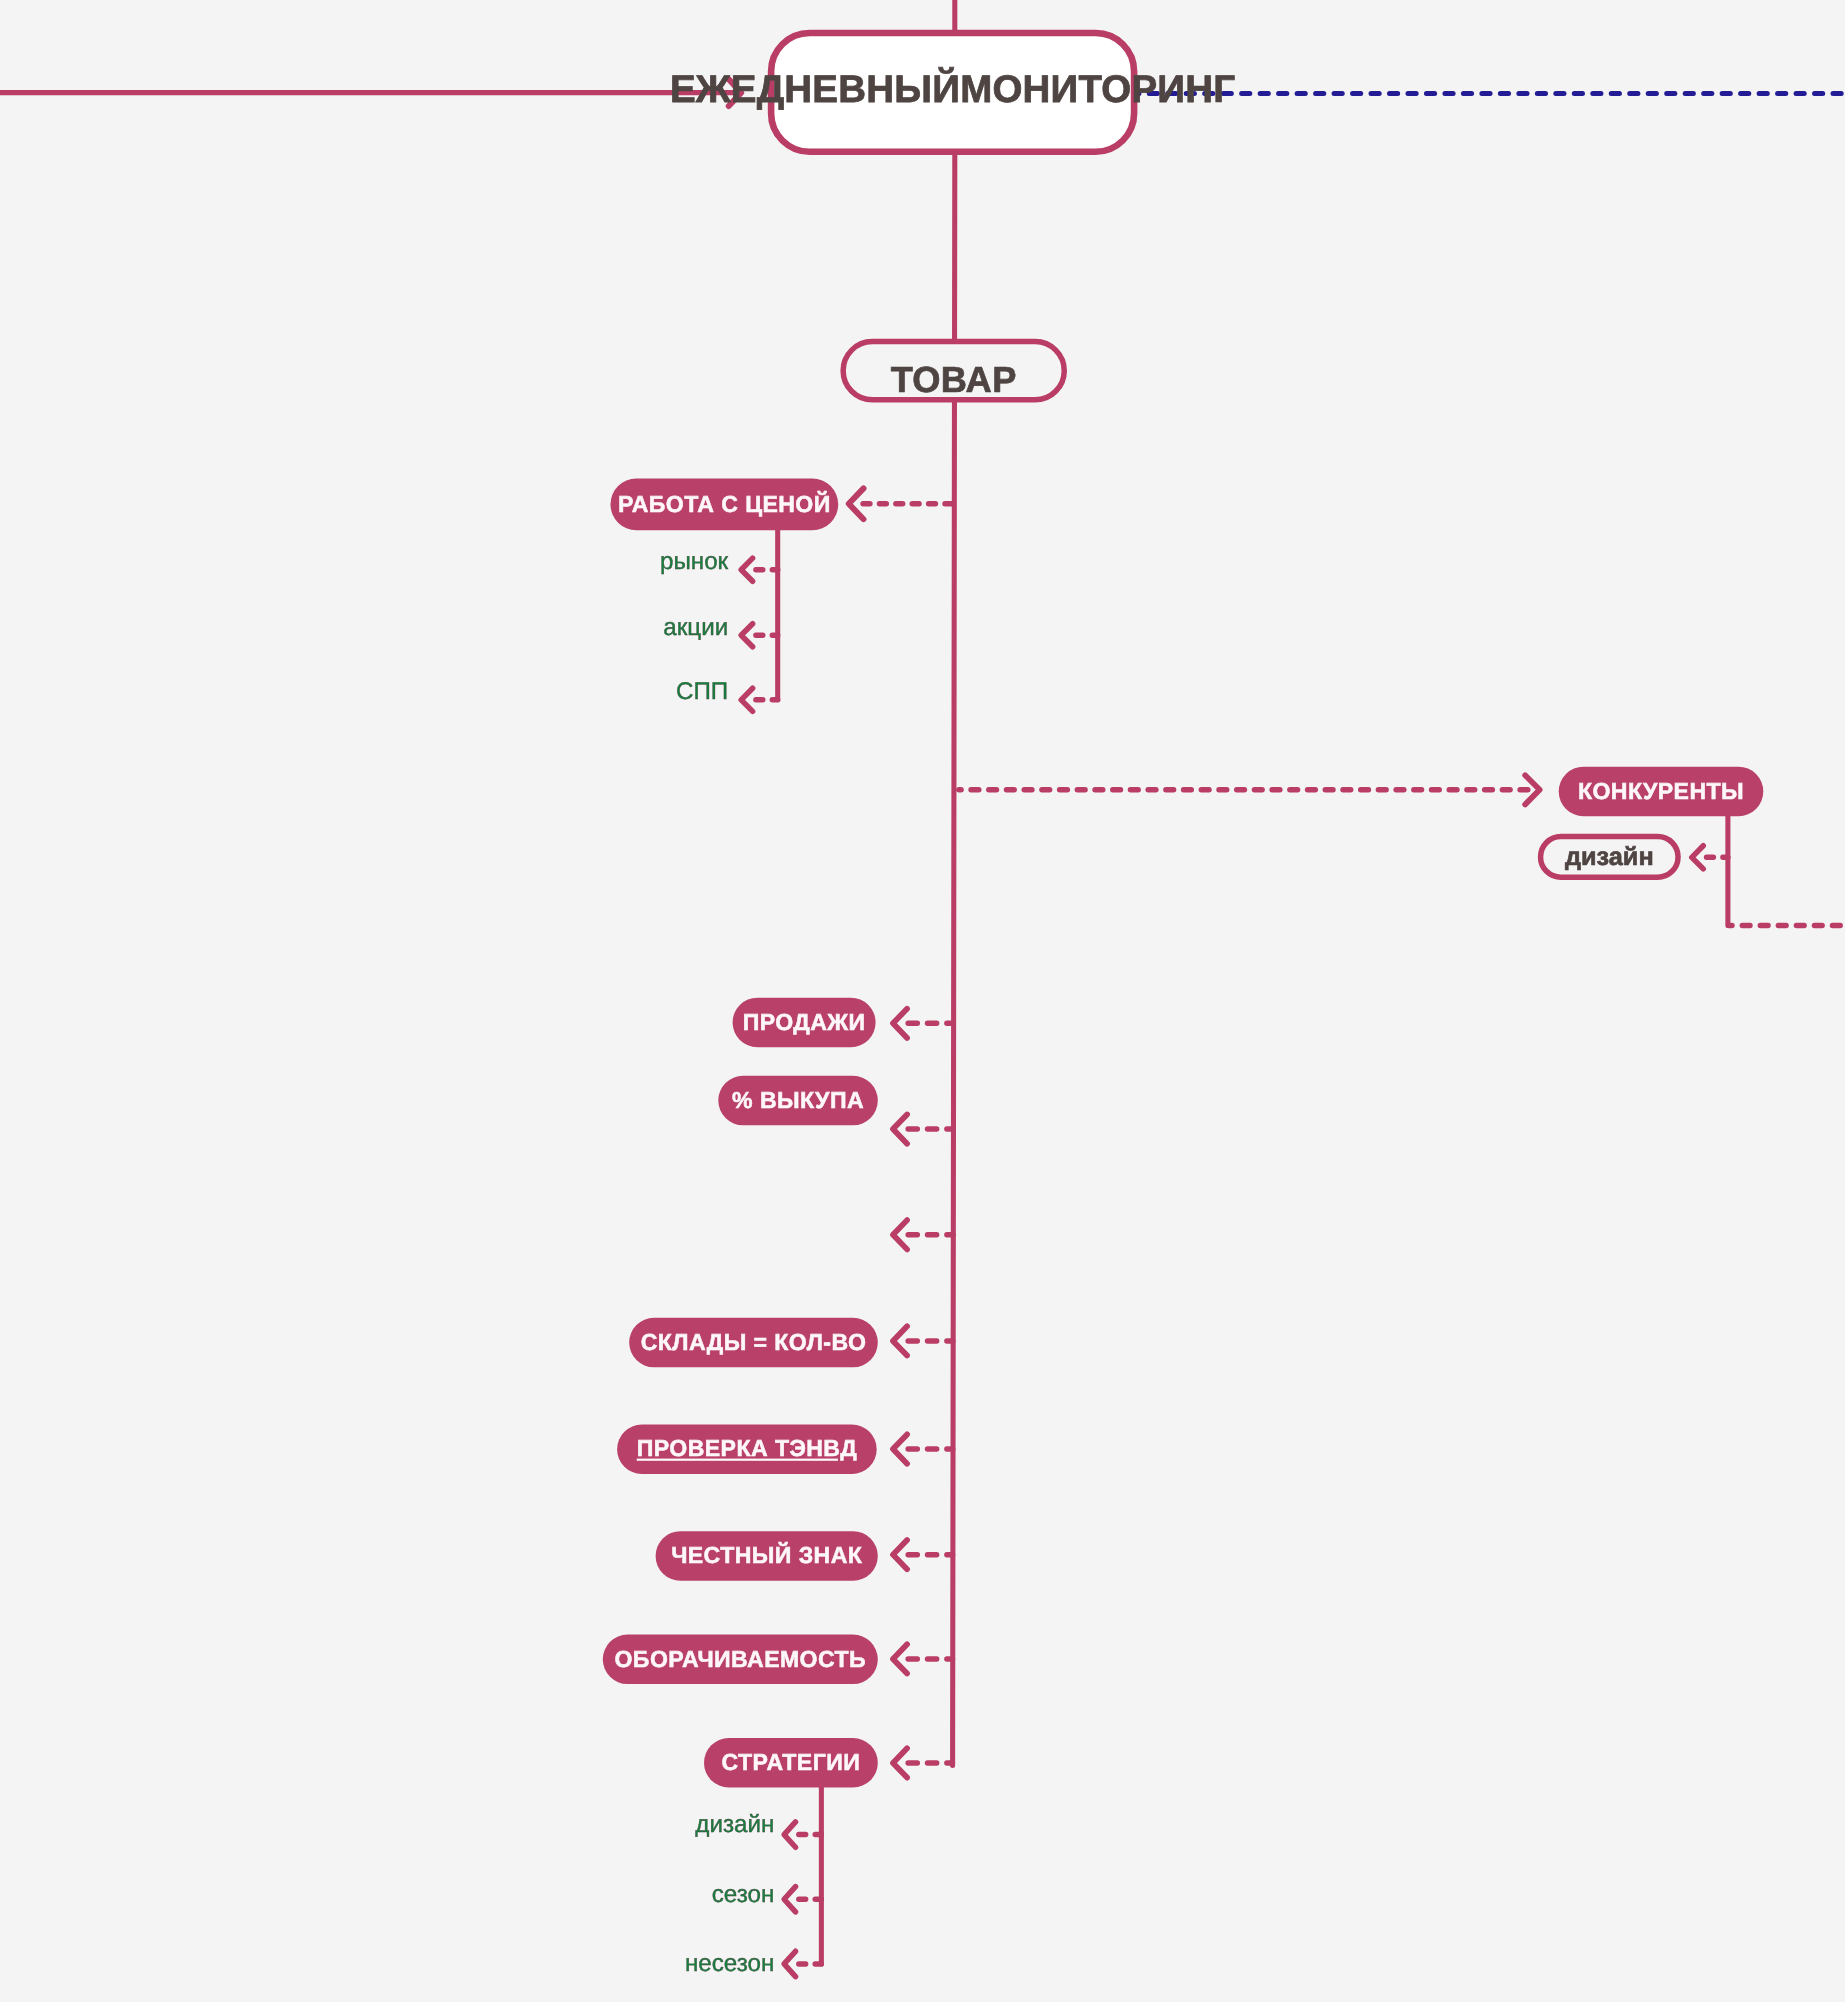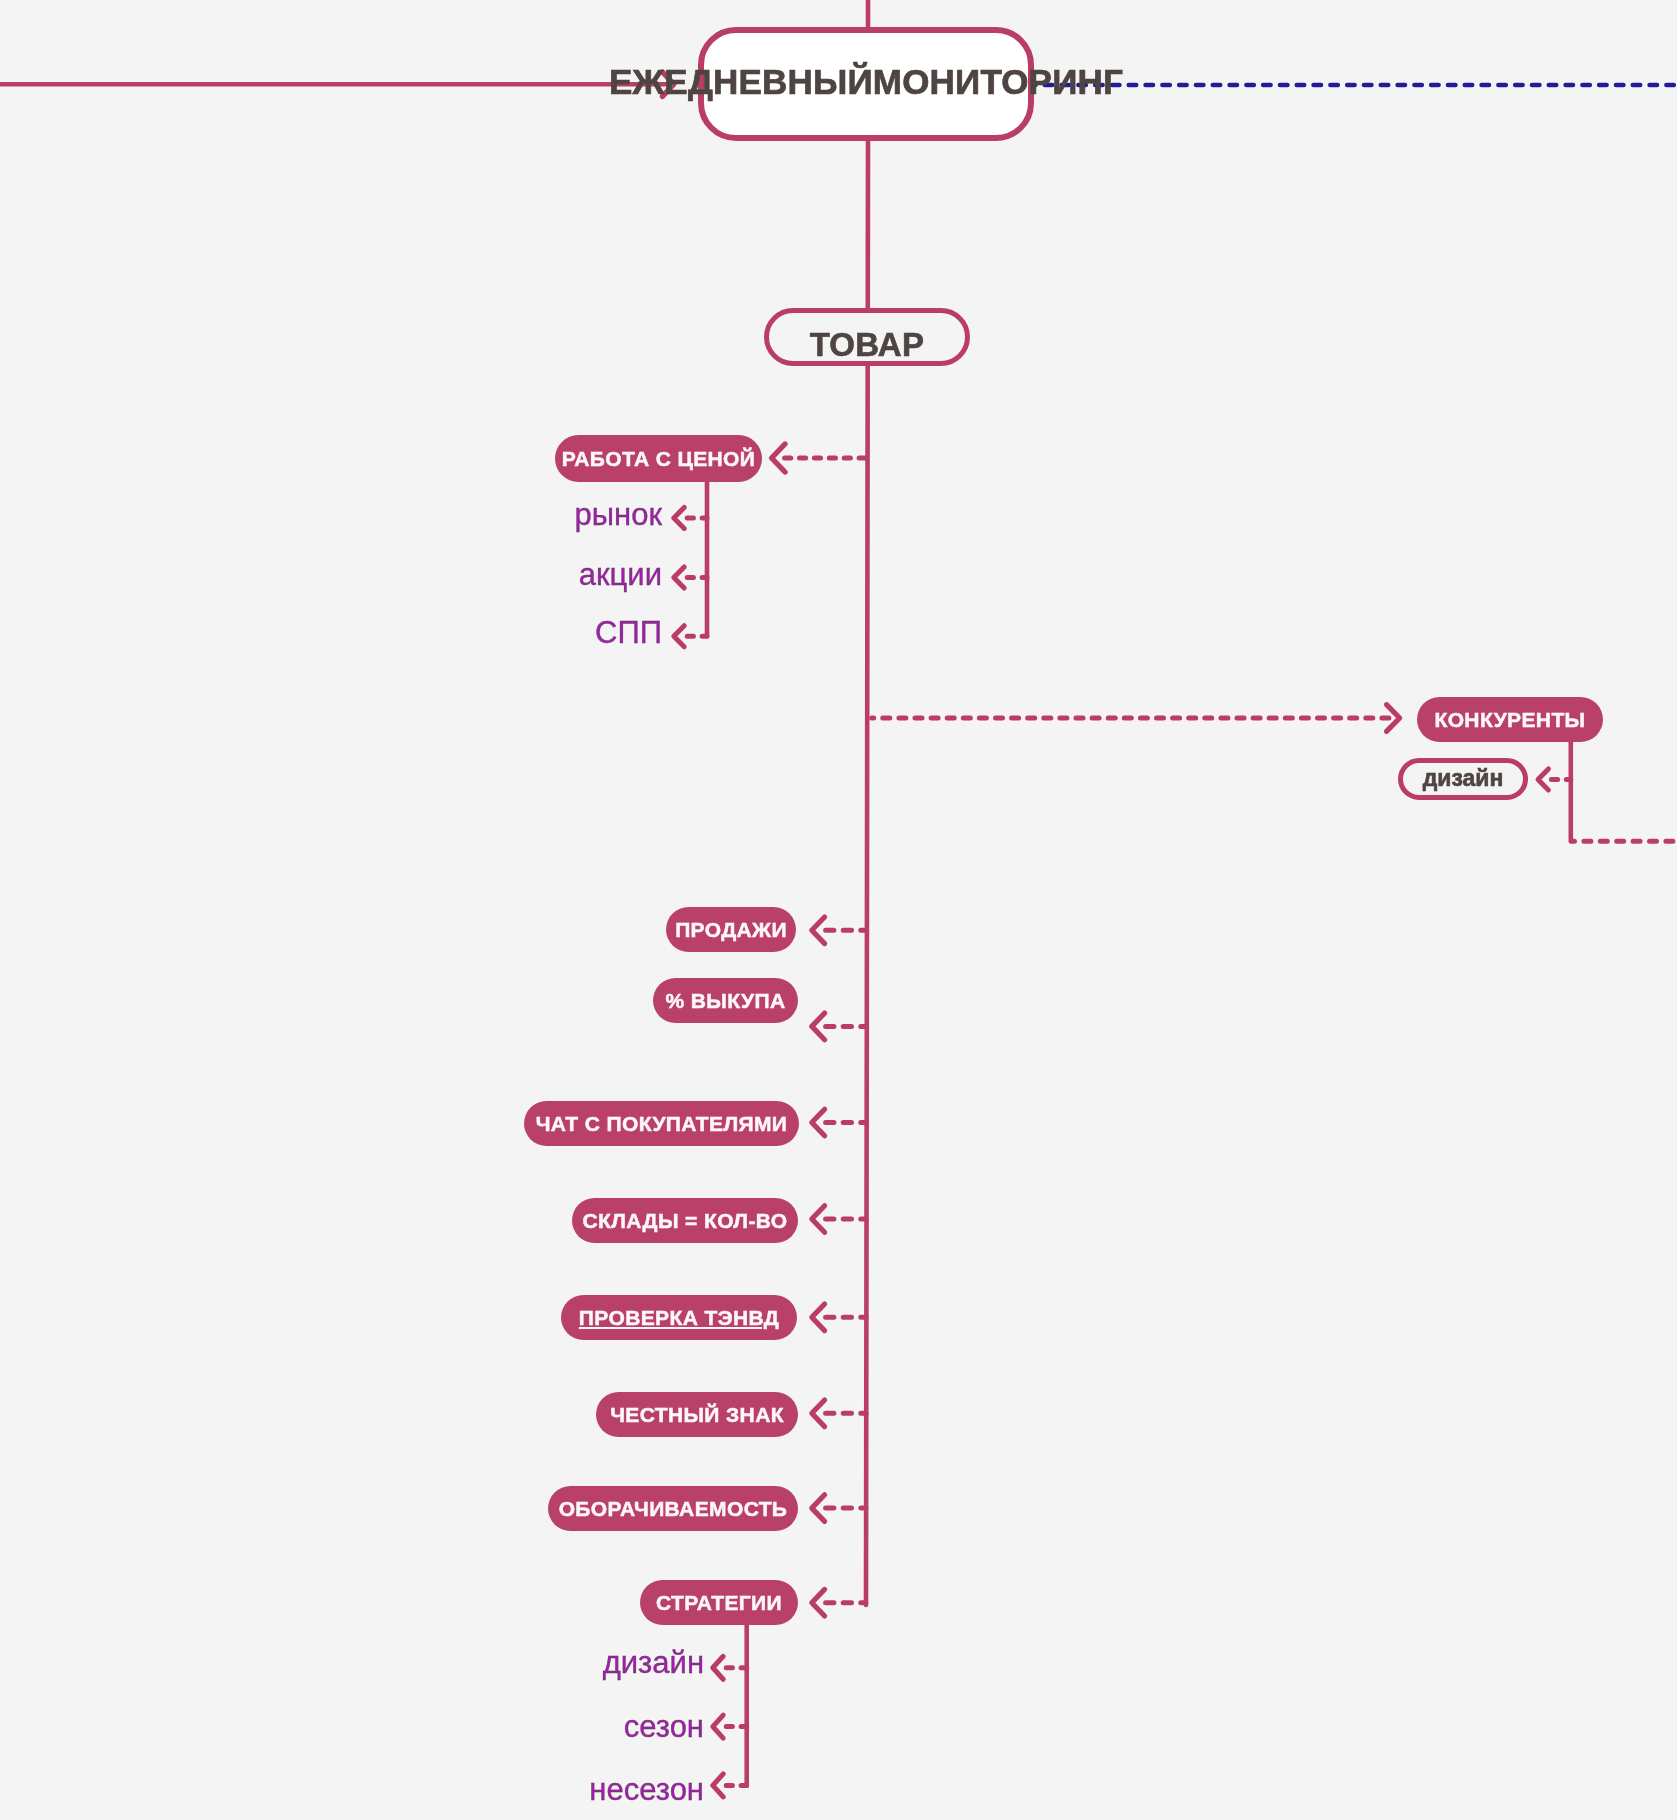--- a/index.html
+++ b/index.html
@@ -17,21 +17,21 @@
   color:#4e4442;font-weight:700;font-size:35px;letter-spacing:.2px;
   -webkit-text-stroke:0.7px #4e4442;
   line-height:1.074;text-align:center;flex-direction:row;padding-bottom:4px;}
 
 .outline{border:5px solid #b93d65;background:#f4f4f5;border-radius:999px;
   color:#4e4442;font-weight:700;-webkit-text-stroke:0.6px #4e4442;}
 
 .filled{background:#b94069;border-radius:999px;color:#fdf7f9;font-weight:700;
   font-size:21px;letter-spacing:.38px;-webkit-text-stroke:0.5px #fdf7f9;}
 
-.plain{position:absolute;color:#a21caf;white-space:nowrap;font-size:31px;
+.plain{position:absolute;color:#15803d;white-space:nowrap;font-size:22px;
   font-weight:400;letter-spacing:0;-webkit-text-stroke:0.35px #4e4442;}
 
 
 #nRoot{left:698px;top:27px;width:336px;height:114px;}
 #nTovar{left:764px;top:308px;width:206px;height:58px;font-size:33px;letter-spacing:.3px;padding-top:16px;}
 #nPrice{left:555px;top:435px;width:207px;height:47px;}
 
 #t_rynok{right:1015px;top:496.5px;}
 #t_akcii{right:1015px;top:556.5px;}
 #t_spp{right:1015px;top:615px;}
@@ -126,21 +126,20 @@
 
 <div class="plain" id="t_rynok">рынок</div>
 <div class="plain" id="t_akcii">акции</div>
 <div class="plain" id="t_spp">СПП</div>
 
 <div class="node filled" id="nComp">КОНКУРЕНТЫ</div>
 <div class="node outline" id="nDesign">дизайн</div>
 
 <div class="node filled" id="m0">ПРОДАЖИ</div>
 <div class="node filled" id="m1">% ВЫКУПА</div>
-<div class="node filled" id="m2">ЧАТ С ПОКУПАТЕЛЯМИ</div>
 <div class="node filled" id="m3">СКЛАДЫ = КОЛ-ВО</div>
 <div class="node filled" id="m4">ПРОВЕРКА ТЭНВД</div>
 <div class="node filled" id="m5">ЧЕСТНЫЙ ЗНАК</div>
 <div class="node filled" id="m6">ОБОРАЧИВАЕМОСТЬ</div>
 
 <div class="node filled" id="nStrat">СТРАТЕГИИ</div>
 <div class="plain" id="t_demp">дизайн</div>
 <div class="plain" id="t_sez">сезон</div>
 <div class="plain" id="t_nesez">несезон</div>
 </div>

